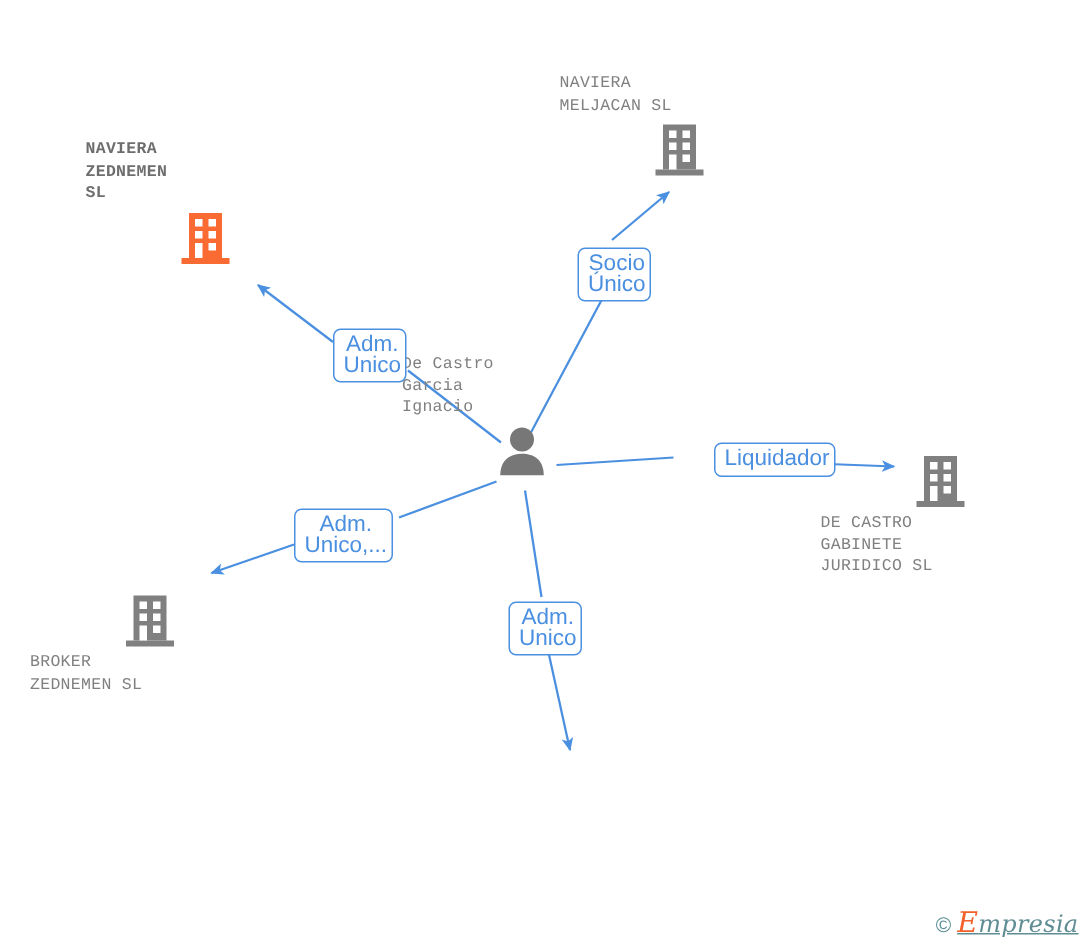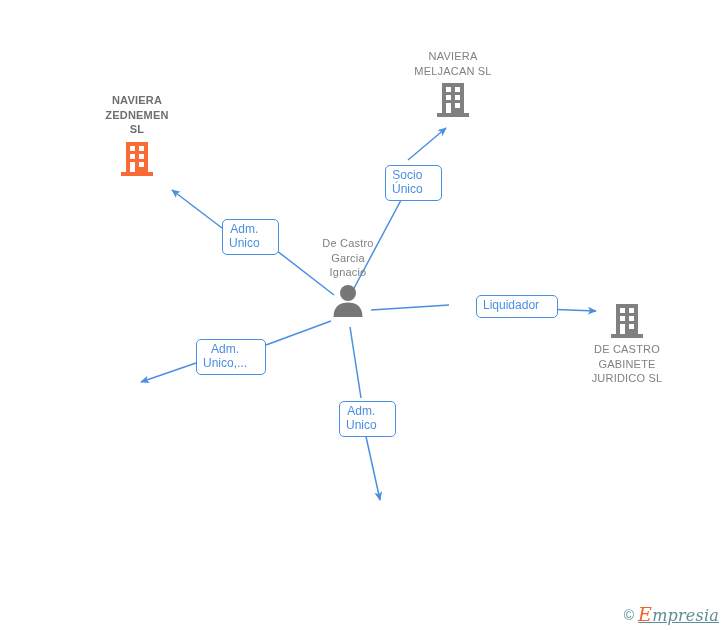--- a/index.html
+++ b/index.html
@@ -24,22 +24,22 @@
     top: 0;
     width: 728px;
     height: 630px;
   }
 
   
   .node {
     position: absolute;
     width: 160px;
     margin-left: -80px;
-    text-align: center;
     z-index: 3;
+    font-family: Liberation Mono, monospace;
   }
   .node-label {
     font-size: 11px;
     line-height: 14.5px;
     color: #808080;
     letter-spacing: 0.2px;
     white-space: pre-line;
   }
   .node-label.bold {
     font-weight: bold;
@@ -55,24 +55,24 @@
   .node.label-bottom .node-label { margin-top: 3px; }
 
   
   .edge-label {
     position: absolute;
     z-index: 5;
     background: #ffffff;
     border: 1.3px solid #4a90e2;
     border-radius: 5px;
     color: #4a8fe0;
-    font-size: 12px;
+    font-size: 15px;
     line-height: 13.5px;
     text-align: center;
-    padding: 3px 18px 4px 6px;
+    padding: 3px 3px 4px 6px;
     white-space: pre-line;
   }
 
   
   #watermark {
     position: absolute;
     right: 9px;
     bottom: 6px;
     display: flex;
     align-items: center;
@@ -200,20 +200,34 @@
       <rect x="10" y="13" width="5" height="5" fill="#ffffff"></rect>
       <rect x="19" y="13" width="5" height="5" fill="#ffffff"></rect>
       <rect x="10" y="21" width="5" height="10" fill="#ffffff"></rect>
       <rect x="19" y="21" width="5" height="5" fill="#ffffff"></rect>
     </svg>
     <div class="node-label">DE CASTRO
 GABINETE
 JURIDICO SL</div>
   </div>
 
+  <div class="node label-bottom" style="left:100px; top:396px;">
+    <svg class="node-icon" width="34" height="36" viewBox="0 0 34 36" xmlns="http://www.w3.org/2000/svg">
+      <rect x="6" y="1" width="22" height="30" fill="#808080"></rect>
+      <rect x="1" y="31" width="32" height="4" fill="#808080"></rect>
+      <rect x="10" y="5" width="5" height="5" fill="#ffffff"></rect>
+      <rect x="19" y="5" width="5" height="5" fill="#ffffff"></rect>
+      <rect x="10" y="13" width="5" height="5" fill="#ffffff"></rect>
+      <rect x="19" y="13" width="5" height="5" fill="#ffffff"></rect>
+      <rect x="10" y="21" width="5" height="10" fill="#ffffff"></rect>
+      <rect x="19" y="21" width="5" height="5" fill="#ffffff"></rect>
+    </svg>
+    <div class="node-label">BROKER
+ZEDNEMEN  SL</div>
+  </div>
 
 
   <div id="watermark">
     <span class="copy">©</span>
     <span class="brand"><span class="cap">E</span><span>mpresia</span></span>
   </div>
 
 </div>
 
 </body></html>

